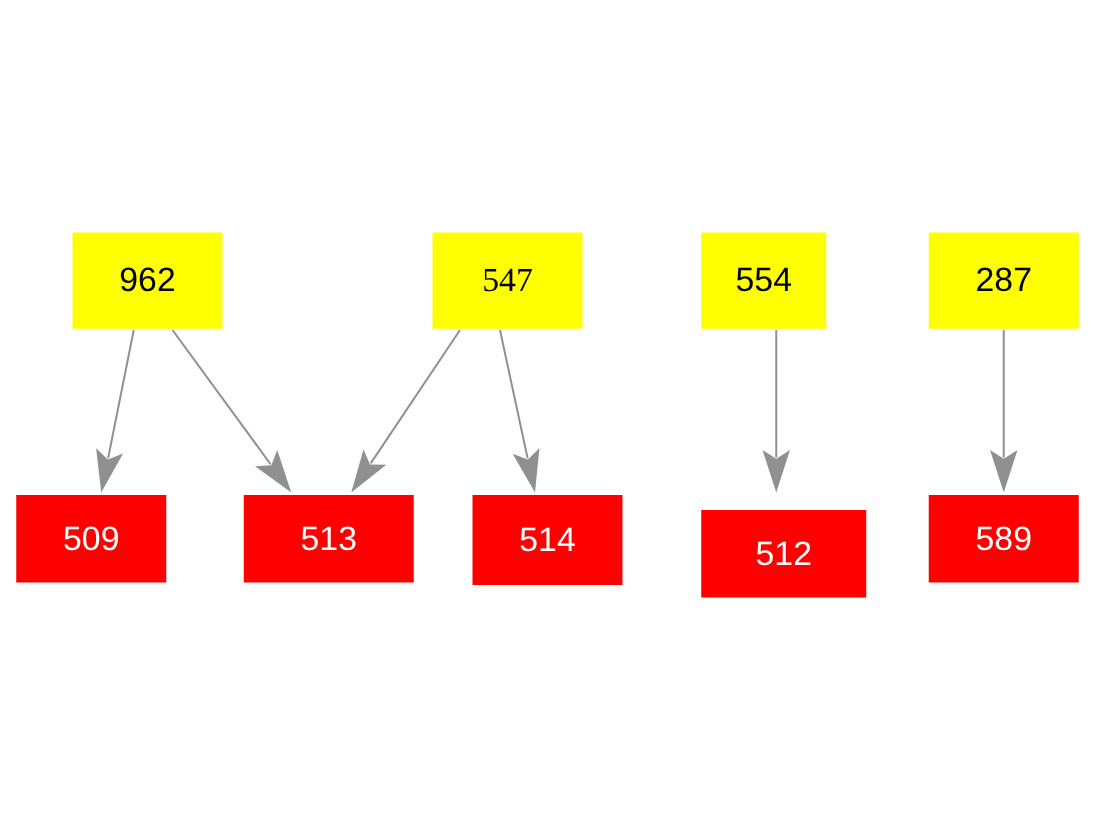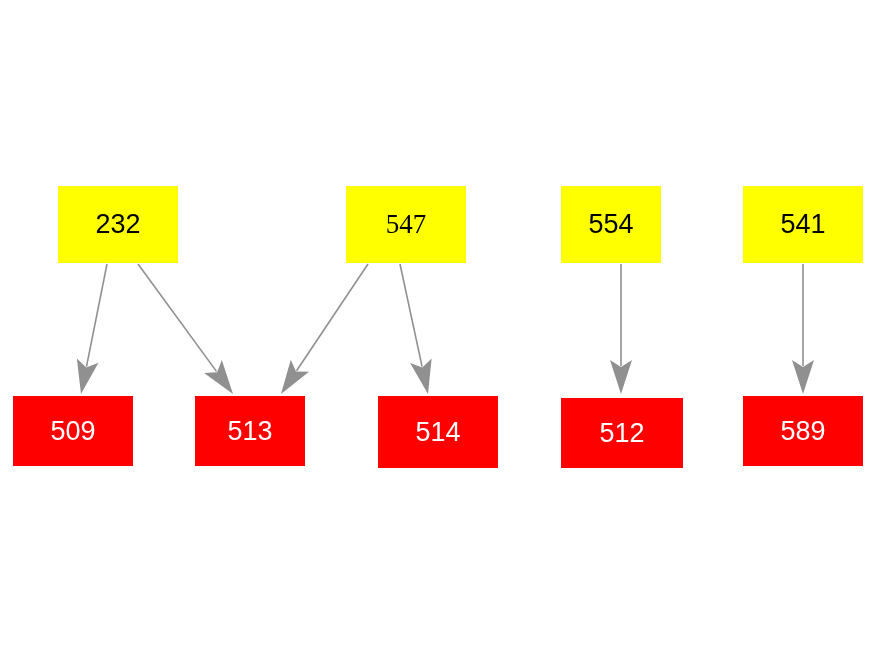--- a/index.html
+++ b/index.html
@@ -78,40 +78,40 @@
         <line class="edge-line" x1="621" y1="264" x2="621" y2="366"></line>
         <polygon class="edge-head" points="621,394 610,360 621,367 632,360"></polygon>
       </g>
       <g>
         <line class="edge-line" x1="803" y1="264" x2="803" y2="366"></line>
         <polygon class="edge-head" points="803,394 792,360 803,367 814,360"></polygon>
       </g>
     </svg>
   <div id="node-layer">
       <div class="node node-source" style="left: 58px; top: 186px; width: 120px; height: 77px;">
-        <span>232</span>
+        <span>962</span>
       </div>
       <div class="node node-source" style="left: 346px; top: 186px; width: 120px; height: 77px; font-family: Liberation Serif, serif;">
         <span>547</span>
       </div>
       <div class="node node-source" style="left: 561px; top: 186px; width: 100px; height: 77px;">
         <span>554</span>
       </div>
       <div class="node node-source" style="left: 743px; top: 186px; width: 120px; height: 77px;">
-        <span>541</span>
+        <span>287</span>
       </div>
       <div class="node node-target" style="left: 13px; top: 396px; width: 120px; height: 70px;">
         <span>509</span>
       </div>
-      <div class="node node-target" style="left: 195px; top: 396px; width: 110px; height: 70px;">
+      <div class="node node-target" style="left: 195px; top: 396px; width: 136px; height: 70px;">
         <span>513</span>
       </div>
       <div class="node node-target" style="left: 378px; top: 396px; width: 120px; height: 72px;">
         <span>514</span>
       </div>
-      <div class="node node-target" style="left: 561px; top: 398px; width: 122px; height: 70px;">
+      <div class="node node-target" style="left: 561px; top: 408px; width: 132px; height: 70px;">
         <span>512</span>
       </div>
       <div class="node node-target" style="left: 743px; top: 396px; width: 120px; height: 70px;">
         <span>589</span>
       </div>
     </div>
 </div>
 
 </body></html>

